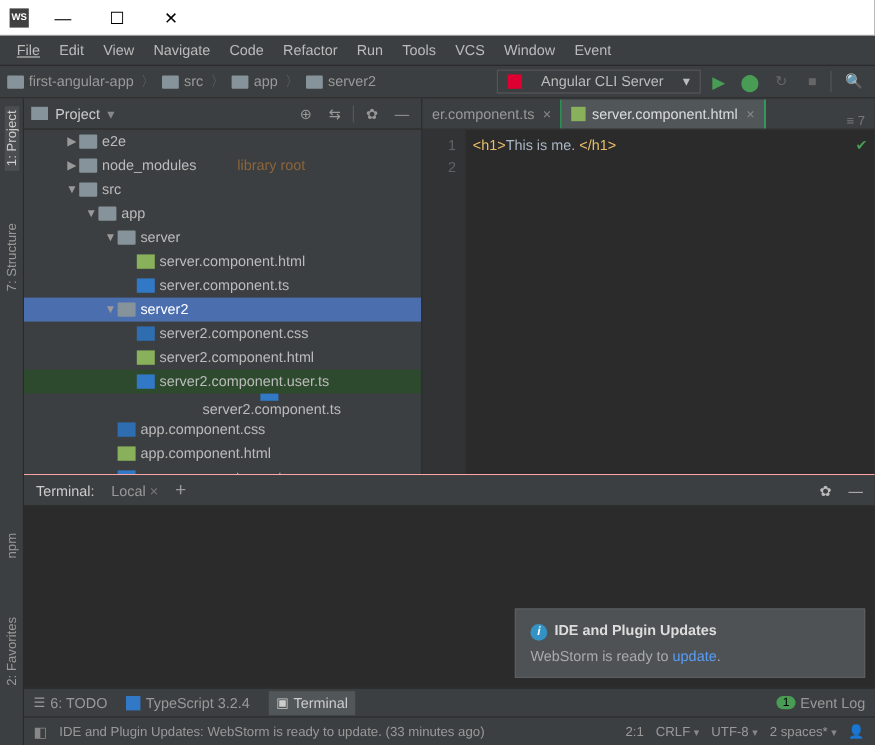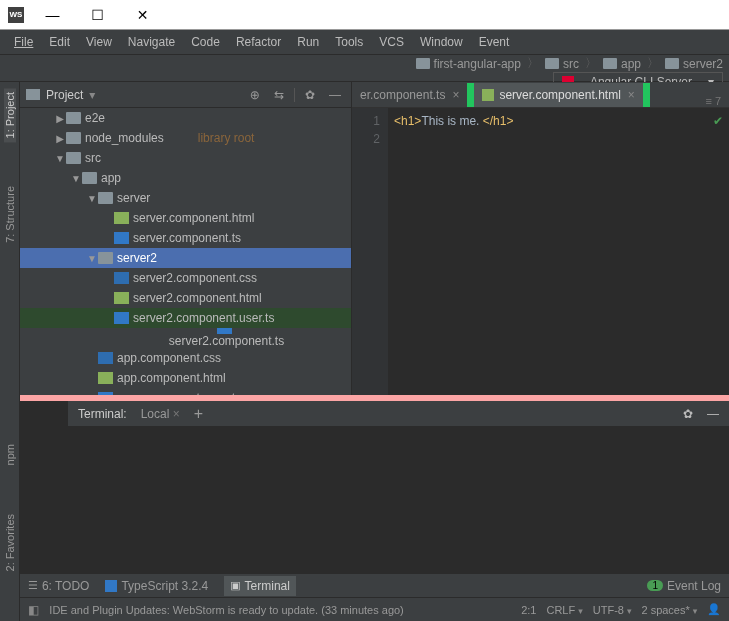--- a/index.html
+++ b/index.html
@@ -4,21 +4,21 @@
 <style>
 * { margin: 0; padding: 0; box-sizing: border-box; font-family: "Segoe UI", Arial, sans-serif; font-size: 12px; }
 body { width: 729px; height: 621px; background: #3c3f41; color: #bbb; overflow: hidden; display: flex; flex-direction: column; }
 .titlebar { height: 30px; background: #fff; display: flex; align-items: center; border-bottom: 1px solid #999; }
 .titlebar .app-icon { width: 16px; height: 16px; background: #404040; margin: 0 6px 0 8px; display: flex; align-items: center; justify-content: center; color: #fff; font-size: 8px; font-weight: bold; }
 .titlebar .title-text { flex: 1; color: #000; font-size: 12px; white-space: nowrap; overflow: hidden; text-overflow: ellipsis; }
 .titlebar .win-btn { width: 45px; height: 29px; display: flex; align-items: center; justify-content: center; color: #000; font-size: 14px; }
 .menubar { height: 24px; display: flex; align-items: center; padding: 0 6px; background: #3c3f41; }
 .menubar .mitem { padding: 2px 8px; color: #bbb; }
 .menubar .mitem u { text-decoration: underline; margin-top: 19px; }
-.navbar { height: 28px; display: flex; align-items: flex-end; padding: 0 6px; border-top: 1px solid #2b2b2b; border-bottom: 1px solid #2b2b2b; background: #3c3f41; flex-direction: column; }
+.navbar { height: 28px; display: flex; align-items: center; padding: 0 6px; border-top: 1px solid #2b2b2b; border-bottom: 1px solid #2b2b2b; background: #3c3f41; }
 .bc { display: flex; align-items: center; gap: 4px; color: #999; }
 .bc .sep { color: #666; margin: 0 2px; }
 .bc .folder-icon { width: 14px; height: 11px; background: #87939a; border-radius: 1px; }
 .navbar .spacer { flex: 1; }
 .runcfg { display: flex; align-items: center; border: 1px solid #555; padding: 2px 8px; gap: 16px; color: #bbb; }
 .runcfg .ang-icon { width: 12px; height: 12px; background: #dd0031; }
 .toolbtn { width: 22px; height: 22px; display: flex; align-items: center; justify-content: center; margin-left: 4px; }
 .play { color: #499c54; font-size: 14px; }
 .bug { color: #499c54; font-size: 14px; }
 .disabled { color: #666; }
@@ -43,32 +43,32 @@
 .ts-i { background: #3178c6; }
 .css-i { background: #2e6db0; }
 .trow .label { color: #bbb; }
 .trow .hint { color: #8a653b; margin-left: 6px; padding-left: 28px; }
 .trow.selected { background: #0d293e; }
 .trow.selected.focus { background: #4b6eaf; }
 .trow.selected .label { color: #fff; }
 .trow.hl { background: #2e4a2e; }
 .editor { flex: 1; display: flex; flex-direction: column; background: #2b2b2b; }
 .tabbar { height: 26px; display: flex; align-items: flex-end; border-bottom: 1px solid #323232; background: #3c3f41; }
-.etab { height: 24px; display: flex; align-items: center; padding: 0 8px; gap: 5px; color: #999; border-right: 7px solid #22c55e; }
+.etab { height: 24px; display: flex; align-items: center; padding: 0 8px; gap: 5px; color: #999; border-right: 1px solid #22c55e; }
 .etab.active { background: #515658; color: #ddd; }
 .etab .ex { color: #888; margin-left: 2px; }
 .etab .ti { width: 12px; height: 12px; }
 .tabbar .tright { margin-left: auto; padding: 0 8px; color: #777; font-size: 11px; }
 .code { flex: 1; display: flex; position: relative; }
 .gutter { width: 36px; background: #313335; color: #606366; text-align: right; padding: 4px 8px 0 0; line-height: 18px; font-family: Consolas, monospace; font-size: 11px; }
 .codebody { flex: 1; padding: 4px 0 0 6px; font-family: Consolas, monospace; line-height: 18px; font-size: 12px; }
 .tag { color: #e8bf6a; }
 .txt { color: #a9b7c6; }
 .check { position: absolute; right: 6px; top: 6px; color: #499c54; }
-.terminal { height: 178px; border-top: 6px solid #fca5a5; display: flex; flex-direction: column; background: #2b2b2b; padding-left: 48px; }
+.terminal { height: 178px; border-top: 1px solid #fca5a5; display: flex; flex-direction: column; background: #2b2b2b; }
 .term-head { height: 26px; display: flex; align-items: center; padding: 0 10px; gap: 14px; background: #3c3f41; border-bottom: 1px solid #2b2b2b; }
 .term-head .tlabel { color: #ccc; }
 .term-head .ttab { color: #999; }
 .term-head .plus { color: #999; font-size: 16px; }
 .term-head .thspacer { flex: 1; }
 .term-body { flex: 1; position: relative; background: #2b2b2b; }
 .notif { position: absolute; right: 8px; bottom: 8px; width: 292px; background: #4e5254; border: 1px solid #5a5e60; padding: 10px 12px; }
 .notif .ntitle { color: #ddd; font-weight: bold; margin-bottom: 6px; }
 .notif .info-i { display: inline-block; width: 14px; height: 14px; border-radius: 50%; background: #3592c4; color: #fff; text-align: center; line-height: 14px; font-size: 10px; margin-right: 6px; font-style: italic; }
 .notif .nbody { color: #aaa; }
@@ -268,20 +268,26 @@
 
     <div class="terminal">
       <div class="term-head">
         <span class="tlabel">Terminal:</span>
         <span class="ttab"><span>Local</span> <span style="color:#777">×</span></span>
         <span class="plus">+</span>
         <span class="thspacer"></span>
         <span class="hicon">✿</span>
         <span class="hicon">—</span>
       </div>
+      <div class="term-body">
+        <div class="notif">
+          <div class="ntitle"><span class="info-i">i</span><span>IDE and Plugin Updates</span></div>
+          <div class="nbody"><span>WebStorm is ready to </span><span class="link">update</span>.</div>
+        </div>
+      </div>
     </div>
 
     <div class="bottombar">
       <span class="bitem">☰ <span>6: TODO</span></span>
       <span class="bitem">
           <span class="ti ts-i" style="width:12px;height:12px;display:inline-block"></span> 
           <span>TypeScript 3.2.4</span>
         </span>
       <span class="bitem active">▣ <span>Terminal</span></span>
       <span class="bspacer"></span>

